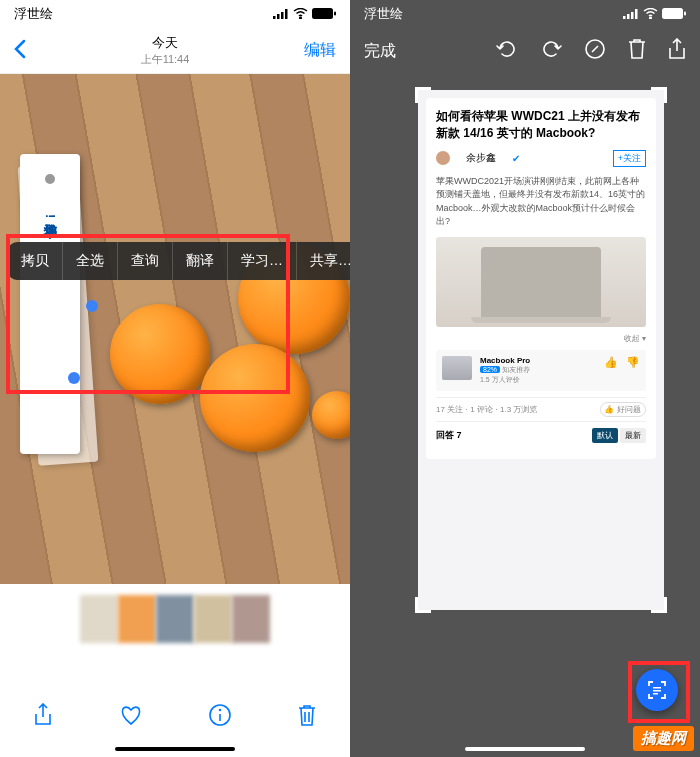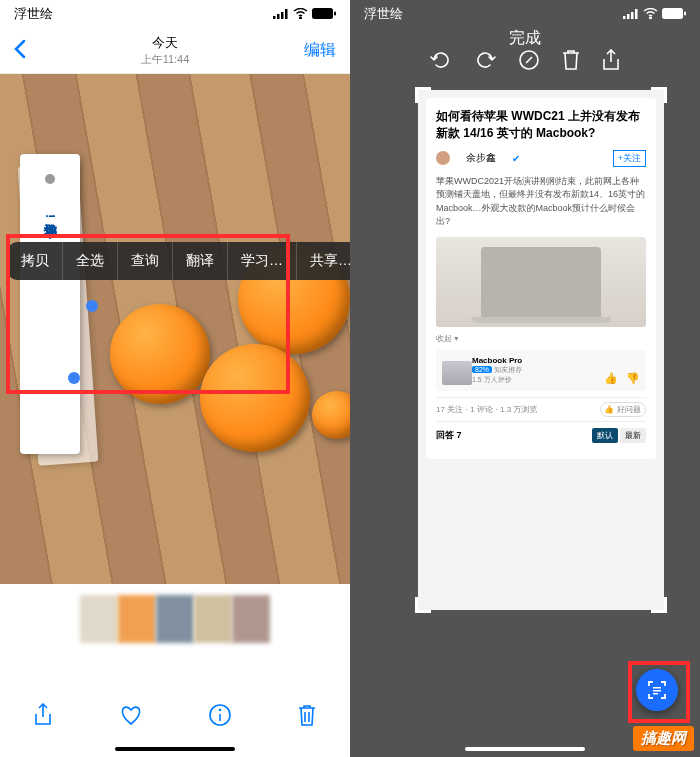--- a/index.html
+++ b/index.html
@@ -100,21 +100,21 @@
   .bottom-bar {
     position:absolute; bottom:18px; left:0; width:350px; height:44px;
     display:flex; justify-content:space-around; align-items:center;
   }
   .bottom-bar svg { stroke:#007aff; }
   .bottom-bar .trash svg { stroke:#007aff; }
 
   
   .markup-header {
     height:46px; display:flex; align-items:center; justify-content:space-between;
-    padding:0 14px; color:#fff;flex-direction:column;
+    padding:0 14px; color:#fff;
   }
   .done-btn { font-size:16px; }
   .markup-tools { display:flex; gap:22px; align-items:center; }
   .markup-tools svg { stroke:#fff; }
 
   .screenshot-canvas {
     position:absolute; left:68px; top:90px; width:246px; height:520px;
     background:#f4f4f6;
   }
   .corner {
@@ -142,23 +142,23 @@
     margin-bottom:6px;
   }
   .laptop {
     width:120px; height:70px; background:#b8b4ac; border-radius:4px 4px 0 0;
     position:relative;
   }
   .laptop::after {
     content:""; position:absolute; bottom:-6px; left:-10px; width:140px; height:6px;
     background:#c8c4bc; border-radius:0 0 6px 6px;
   }
-  .collapse-row { text-align:left; font-size:8px; color:#888; margin-bottom:6px; }
+  .collapse-row { text-align:right; font-size:8px; color:#888; margin-bottom:6px; }
   .product-card {
-    display:flex; align-items:flex-end; gap:0; padding:6px;
+    display:flex; align-items:flex-start; gap:8px; padding:6px;
     background:#f8f8f8; border-radius:3px; margin-bottom:6px;
   }
   .product-thumb { width:30px; height:24px; background:linear-gradient(#c8c8d0,#a8a8b0); border-radius:2px; }
   .product-info { flex:1; font-size:8px; }
   .product-name { font-weight:600; }
   .product-badge { display:inline-block; background:#0084ff; color:#fff; padding:0 3px; border-radius:2px; font-size:7px; }
   .product-rating { color:#888; font-size:7px; }
   .thumbs { display:flex; gap:8px; color:#ccc; font-size:11px; }
   .stats-row { display:flex; justify-content:space-between; align-items:center; font-size:8px; color:#888; padding:4px 0; border-top:1px solid #eee; }
   .good-q { border:1px solid #ddd; padding:1px 4px; border-radius:8px; }

